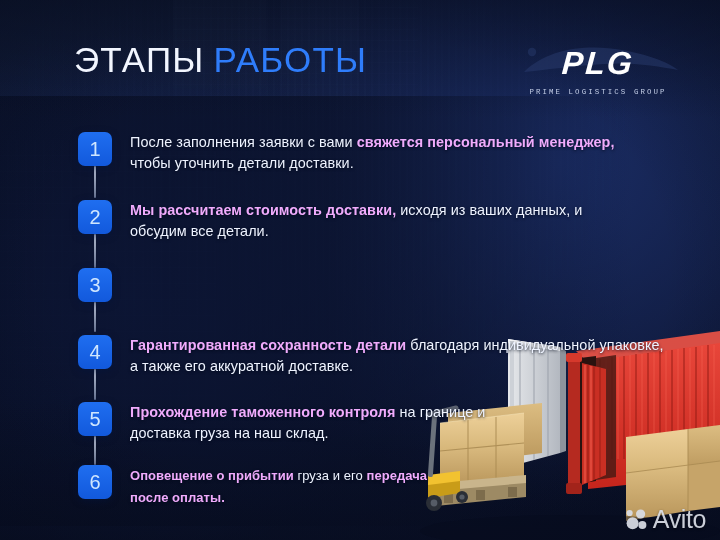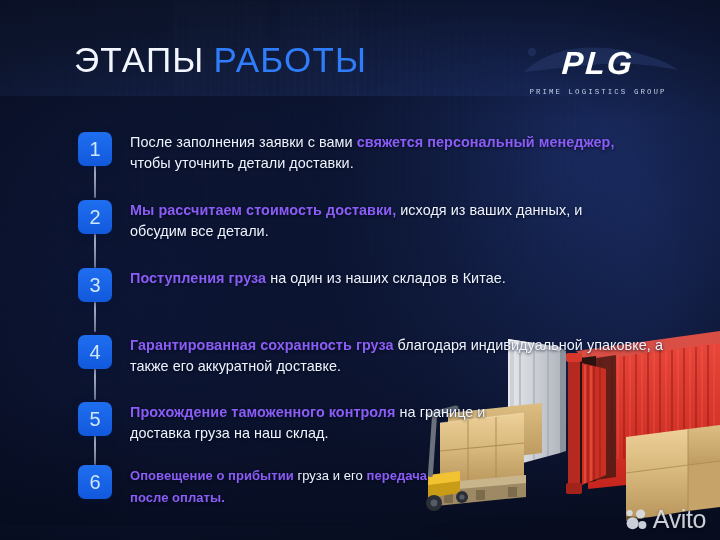--- a/index.html
+++ b/index.html
@@ -168,21 +168,21 @@
   }
   .step-text {
     margin-left: 18px;
     max-width: 508px;
     color: #eef3ff;
     font-size: 14.4px;
     line-height: 21px;
     letter-spacing: .05px;
     text-shadow: 0 1px 3px rgba(4,10,28,.85);
   }
-  .step-text b { font-weight: 700; color: #8b5cf6; }
+  .step-text b { font-weight: 700; color: #f0abfc; }
   .step-6 .step-text { font-size: 13px; line-height: 22px; font-weight: 700; }
   .step-6 .step-text .reg { font-weight: 400; }
 
   
   .photo {
     position: absolute;
     right: 0;
     bottom: 0;
     width: 300px;
     height: 215px;
@@ -394,29 +394,26 @@
 
     <div class="step step-2" style="top:200px;">
       <div class="badge">2</div>
       <div class="step-text">
         <b>Мы рассчитаем стоимость доставки,</b><span> исходя из ваших данных, и обсудим все детали.</span>
       </div>
     </div>
 
     <div class="step step-3" style="top:268px;">
       <div class="badge">3</div>
-      <div class="step-text">
-        <b>Поступления груза</b><span> на один из наших складов в Китае.</span>
-      </div>
     </div>
 
     <div class="step step-4" style="top:335px;">
       <div class="badge">4</div>
       <div class="step-text" style="max-width:536px;">
-        <b>Гарантированная сохранность груза</b><span> благодаря индивидуальной упаковке, а также его аккуратной доставке.</span>
+        <b>Гарантированная сохранность детали</b><span> благодаря индивидуальной упаковке, а также его аккуратной доставке.</span>
       </div>
     </div>
 
     <div class="step step-5" style="top:402px;">
       <div class="badge">5</div>
       <div class="step-text" style="max-width:400px;">
         <b>Прохождение таможенного контроля</b><span> на границе и доставка груза на наш склад.</span>
       </div>
     </div>
 

